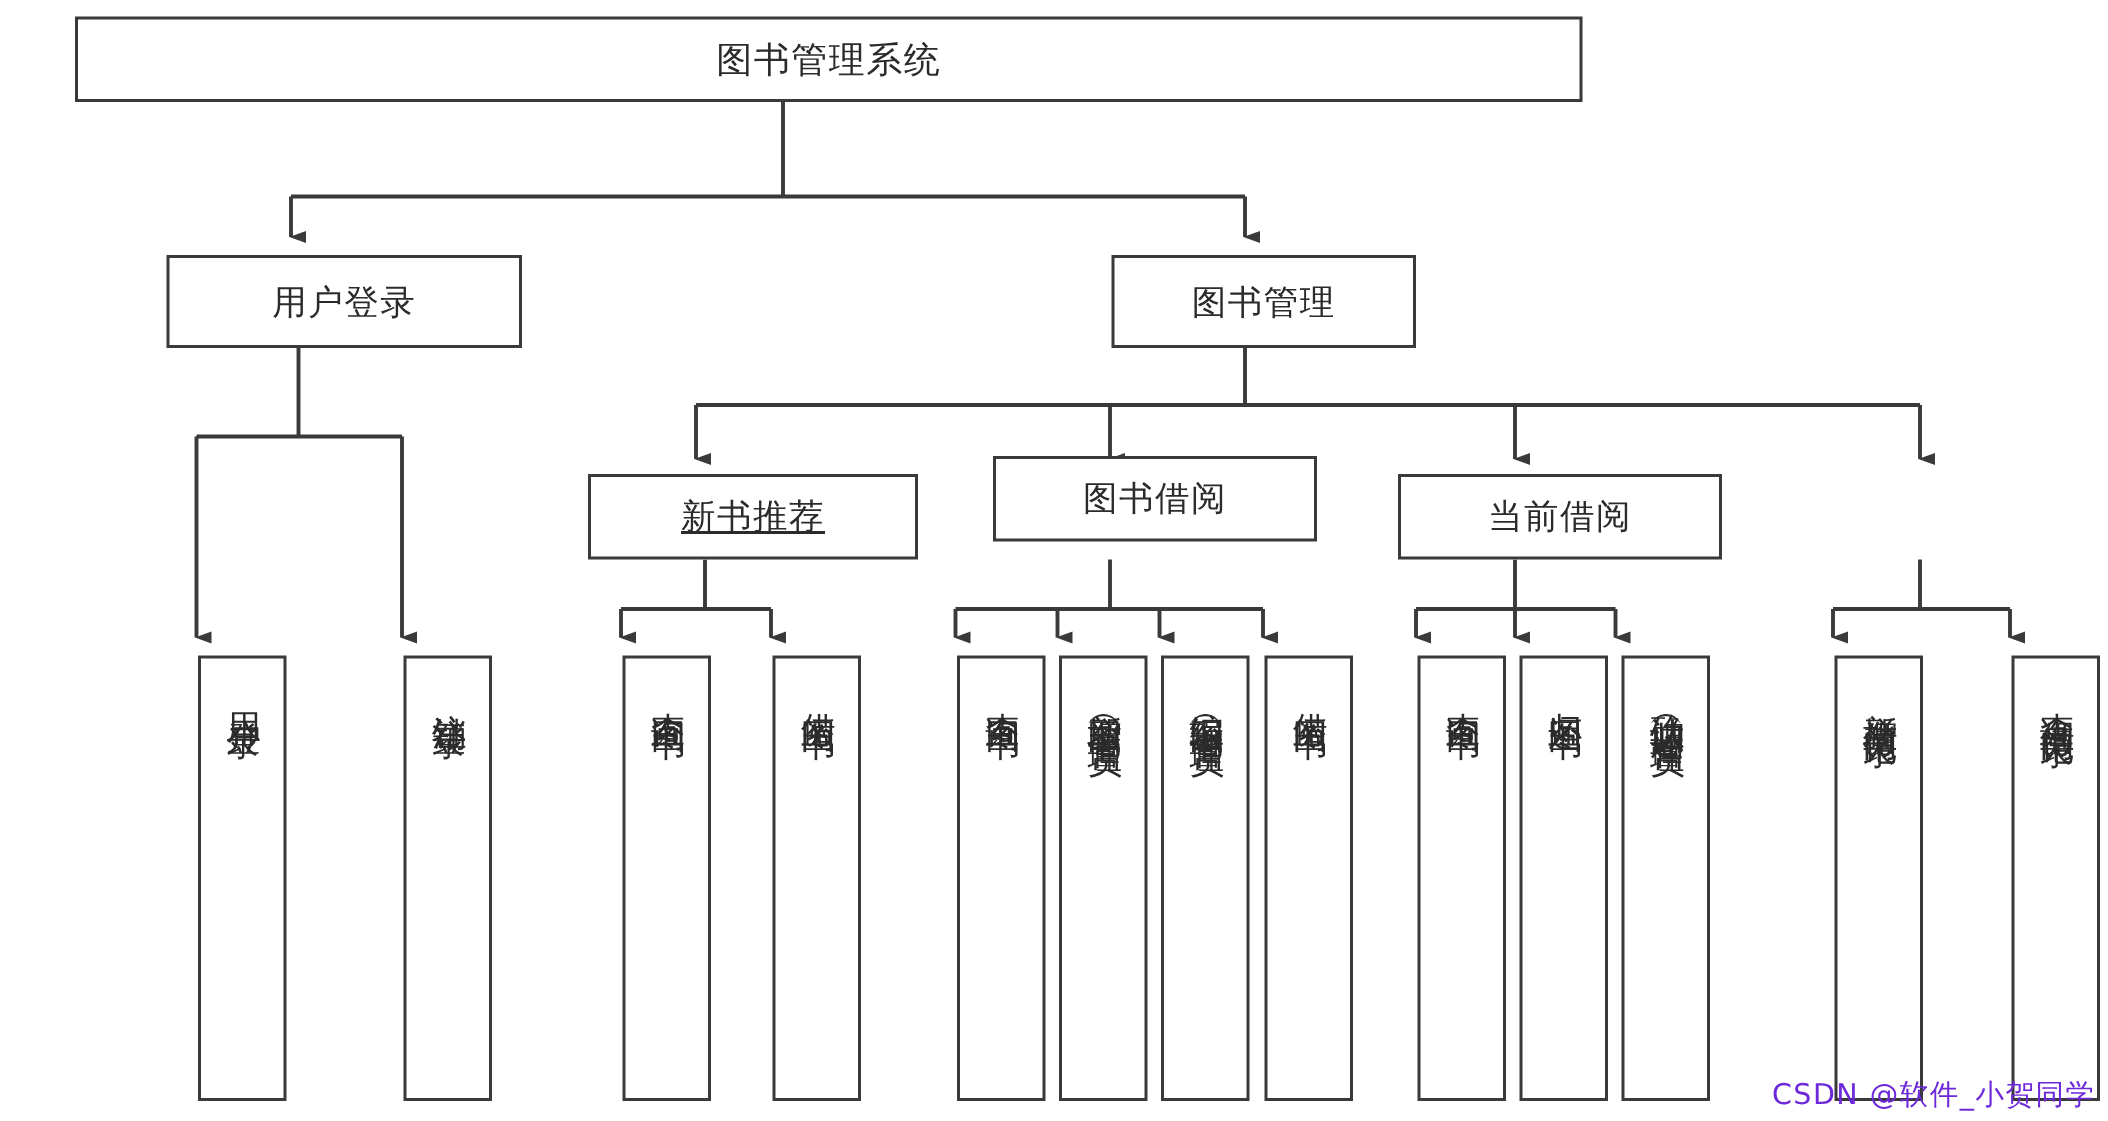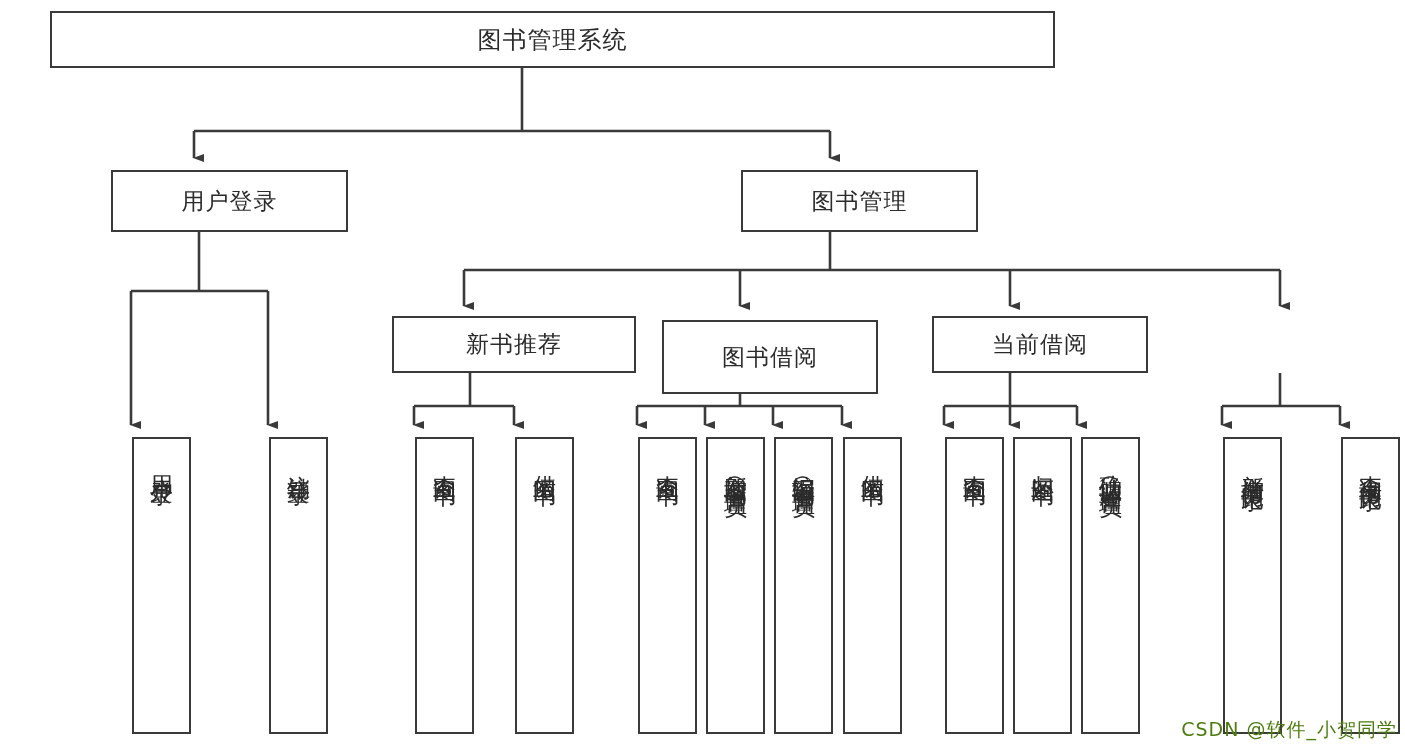--- a/index.html
+++ b/index.html
@@ -12,21 +12,21 @@
         border:2.5px solid #3a3a3a;display:flex;align-items:center;
         justify-content:center;color:#2b2b2b;margin-left:30px;}
   .node.h{font-size:23px;letter-spacing:1px;}
   .node.v{padding:18px 0 18px 0;align-items:flex-start;}
   .vtext{writing-mode:vertical-rl;text-orientation:upright;
          font-size:23px;line-height:1.18;letter-spacing:3px;
          white-space:nowrap;text-align:left;}
   .node.root{font-size:24px;}
 
   .watermark{position:absolute;right:8px;bottom:4px;font-size:19px;
-             color:#4d7c0f;letter-spacing:1px;white-space:nowrap;
+             color:#6d28d9;letter-spacing:1px;white-space:nowrap;
              pointer-events:none;}
 </style>
 </head>
 <body>
 
 <div id="canvas">
 
   <svg id="wires" viewBox="0 0 1405 747" xmlns="http://www.w3.org/2000/svg">
     <defs>
       <marker id="arw" markerWidth="9" markerHeight="11" refX="4.3" refY="10" orient="auto" markerUnits="userSpaceOnUse">
@@ -77,28 +77,28 @@
     </g>
   </svg>
 
   <div class="node h root" style="left:20px;top:11px;width:1005px;height:57px;">
     <span>图书管理系统</span>
   </div>
 
   <div class="node h" style="left:81px;top:170px;width:237px;height:62px;">
     <span>用户登录</span>
   </div>
-  <div class="node h" style="left:711px;top:170px;width:237px;height:62px;">
+  <div class="node h" style="left:711px;top:170px;width:203px;height:62px;">
     <span>图书管理</span>
   </div>
 
-  <div class="node h" style="left:362px;top:316px;width:244px;height:57px;">
+  <div class="node h" style="left:362px;top:316px;width:220px;height:57px;text-decoration:underline;">
     <span>新书推荐</span>
   </div>
-  <div class="node h" style="left:632px;top:320px;width:216px;height:74px;">
+  <div class="node h" style="left:632px;top:304px;width:216px;height:57px;">
     <span>图书借阅</span>
   </div>
   <div class="node h" style="left:902px;top:316px;width:216px;height:57px;font-family:Liberation Serif, serif;">
     <span>当前借阅</span>
   </div>
 
   <div class="node v" style="left:102px;top:437px;width:59px;height:297px;">
     <span class="vtext">用户登录</span>
   </div>
   <div class="node v" style="left:239px;top:437px;width:59px;height:297px;">

